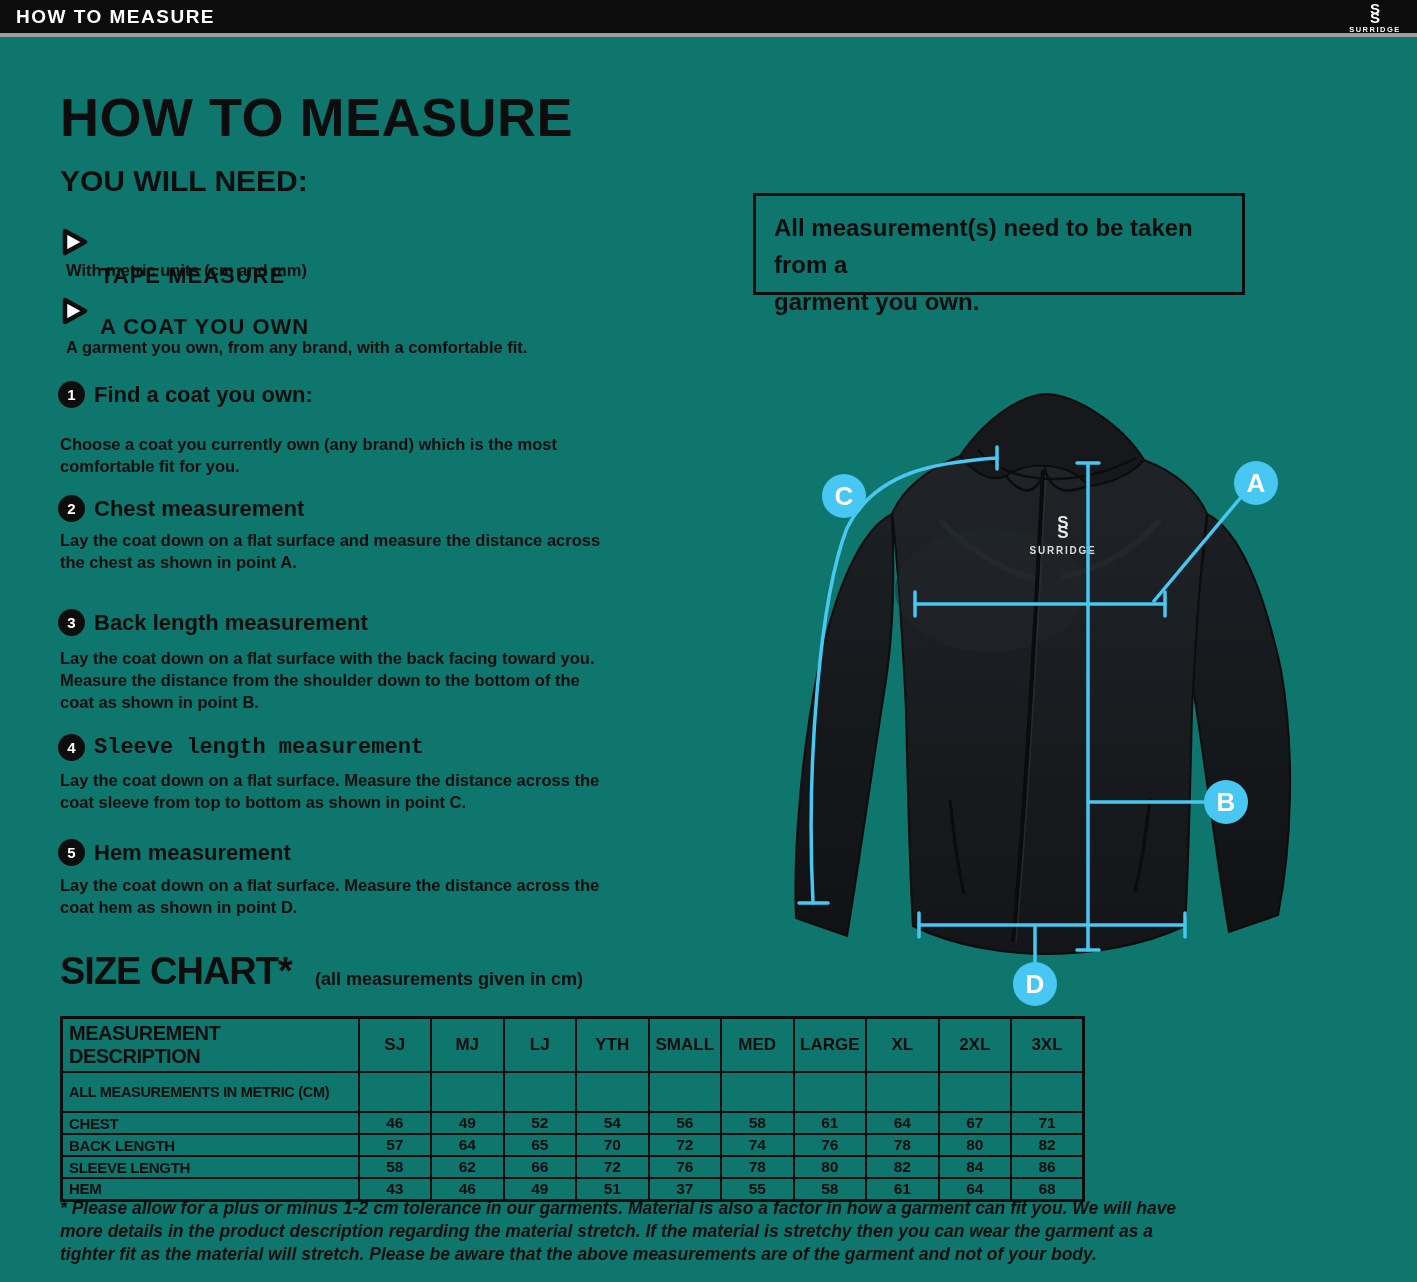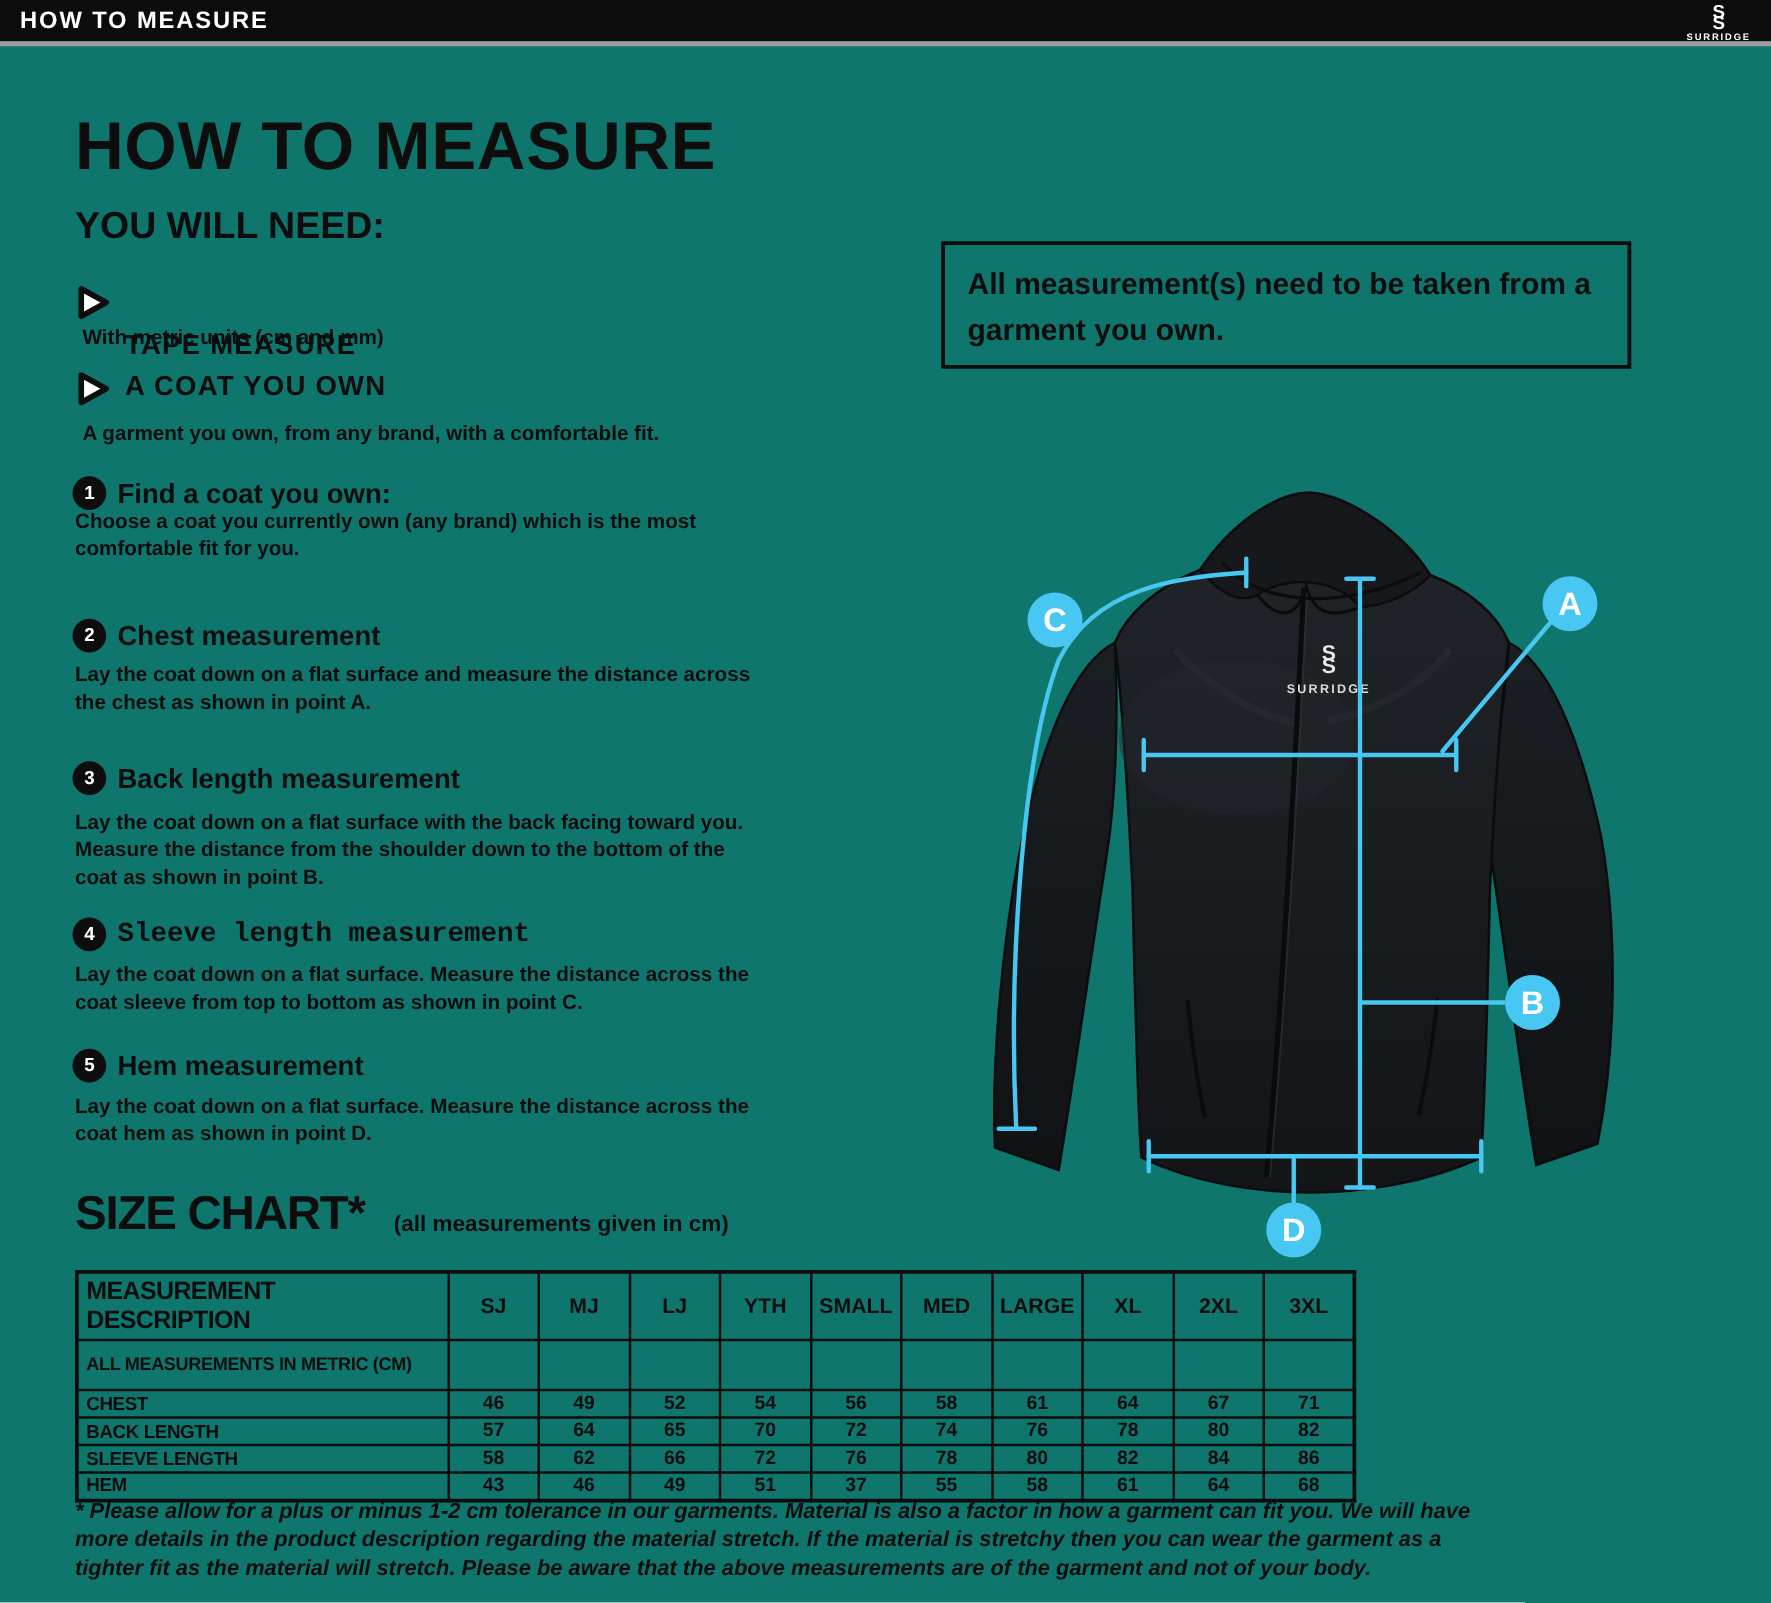--- a/index.html
+++ b/index.html
@@ -16,36 +16,36 @@
 
   
   .h1 { position:absolute; left:60px; top:86px; font-size:54px; font-weight:bold; letter-spacing:0.5px; color:#0d0d0d; }
   .h2 { position:absolute; left:60px; top:164px; font-size:30px; font-weight:bold; color:#0d0d0d; }
 
   
   .req-icon { position:absolute; width:26px; height:28px; }
   .req-title { position:absolute; font-size:22px; font-weight:bold; letter-spacing:1px; color:#0d0d0d; }
   .req-desc  { position:absolute; font-size:16.5px; font-weight:bold; color:#0d0d0d; }
   #req1-icon { left:62px; top:228px; } #req1-title { left:100px; top:231px;margin-top:32px; } #req1-desc { left:66px; top:261px; }
-  #req2-icon { left:62px; top:297px; } #req2-title { left:100px; top:296px; } #req2-desc { left:66px; top:338px; }
+  #req2-icon { left:62px; top:297px; } #req2-title { left:100px; top:314px; } #req2-desc { left:66px; top:338px; }
 
   
   .step-circle { position:absolute; width:27px; height:27px; border-radius:50%; background:#0d0d0d;
                  color:#fff; font-size:15px; font-weight:bold; text-align:center; line-height:27px; }
   .step-title { position:absolute; font-size:22px; font-weight:bold; color:#0d0d0d; }
   .step-body  { position:absolute; font-size:16.5px; font-weight:bold; line-height:22px;
                 white-space:pre-line; color:#0d0d0d; }
-  #s1-c{left:58px;top:381px;} #s1-t{left:94px;top:382px;} #s1-b{left:60px;top:406px;}
+  #s1-c{left:58px;top:381px;} #s1-t{left:94px;top:382px;} #s1-b{left:60px;top:433px;}
   #s2-c{left:58px;top:495px;} #s2-t{left:94px;top:496px;} #s2-b{left:60px;top:529px;}
   #s3-c{left:58px;top:609px;} #s3-t{left:94px;top:610px;} #s3-b{left:60px;top:647px;}
   #s4-c{left:58px;top:734px;} #s4-t{left:94px;top:735px;font-family:Liberation Mono, monospace;} #s4-b{left:60px;top:769px;}
   #s5-c{left:58px;top:839px;} #s5-t{left:94px;top:840px;} #s5-b{left:60px;top:874px;}
 
   
-  .note-box { position:absolute; left:753px; top:193px; width:552px; height:102px;
+  .note-box { position:absolute; left:753px; top:193px; width:492px; height:102px;
               border:3px solid #0d0d0d; padding:13px 18px; }
   .note-text { font-size:24px; font-weight:bold; line-height:37px; white-space:pre-line; color:#0d0d0d; }
 
   
   .diagram { position:absolute; left:740px; top:370px; width:660px; height:680px; }
 
   
   .size-chart-h { position:absolute; left:60px; top:950px; font-size:38px; font-weight:bold; letter-spacing:-1px; color:#0d0d0d; }
   .size-chart-sub { position:absolute; left:315px; top:969px; font-size:18px; font-weight:bold; color:#0d0d0d; }
 

